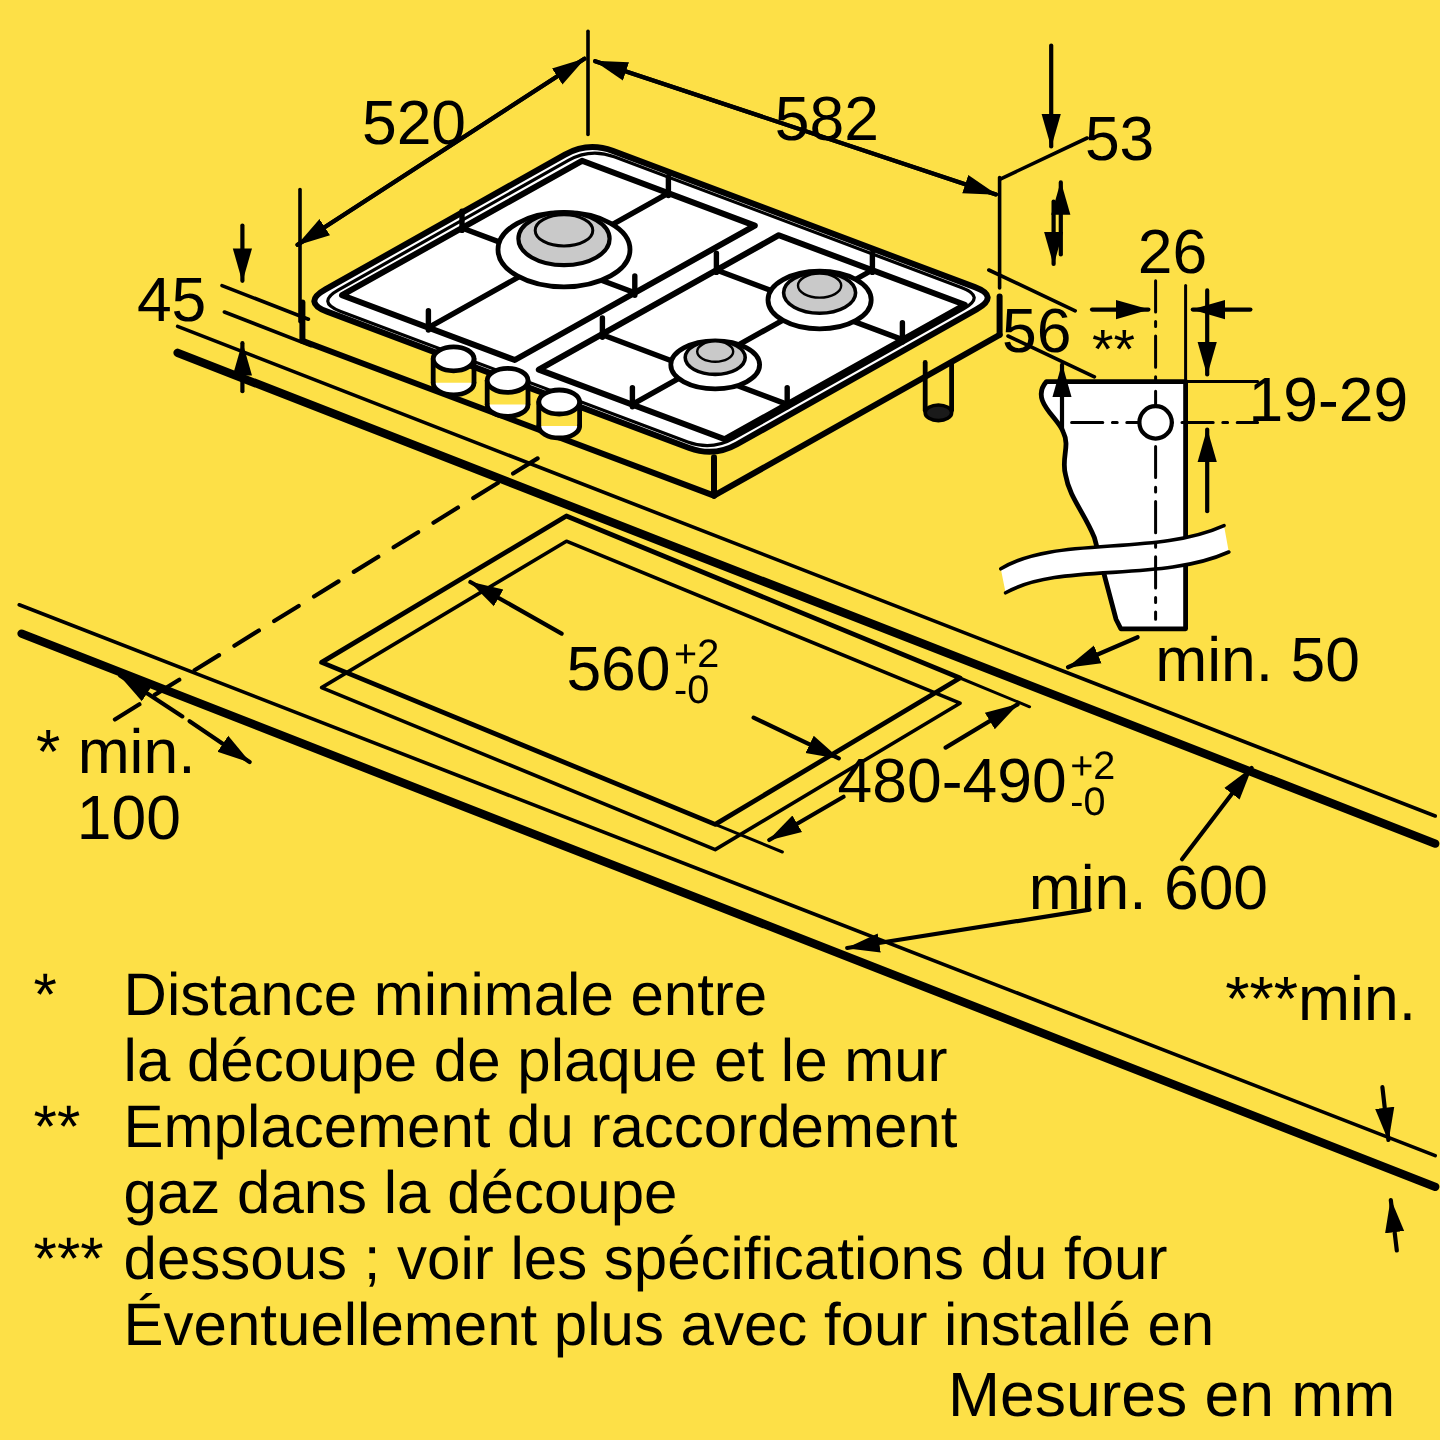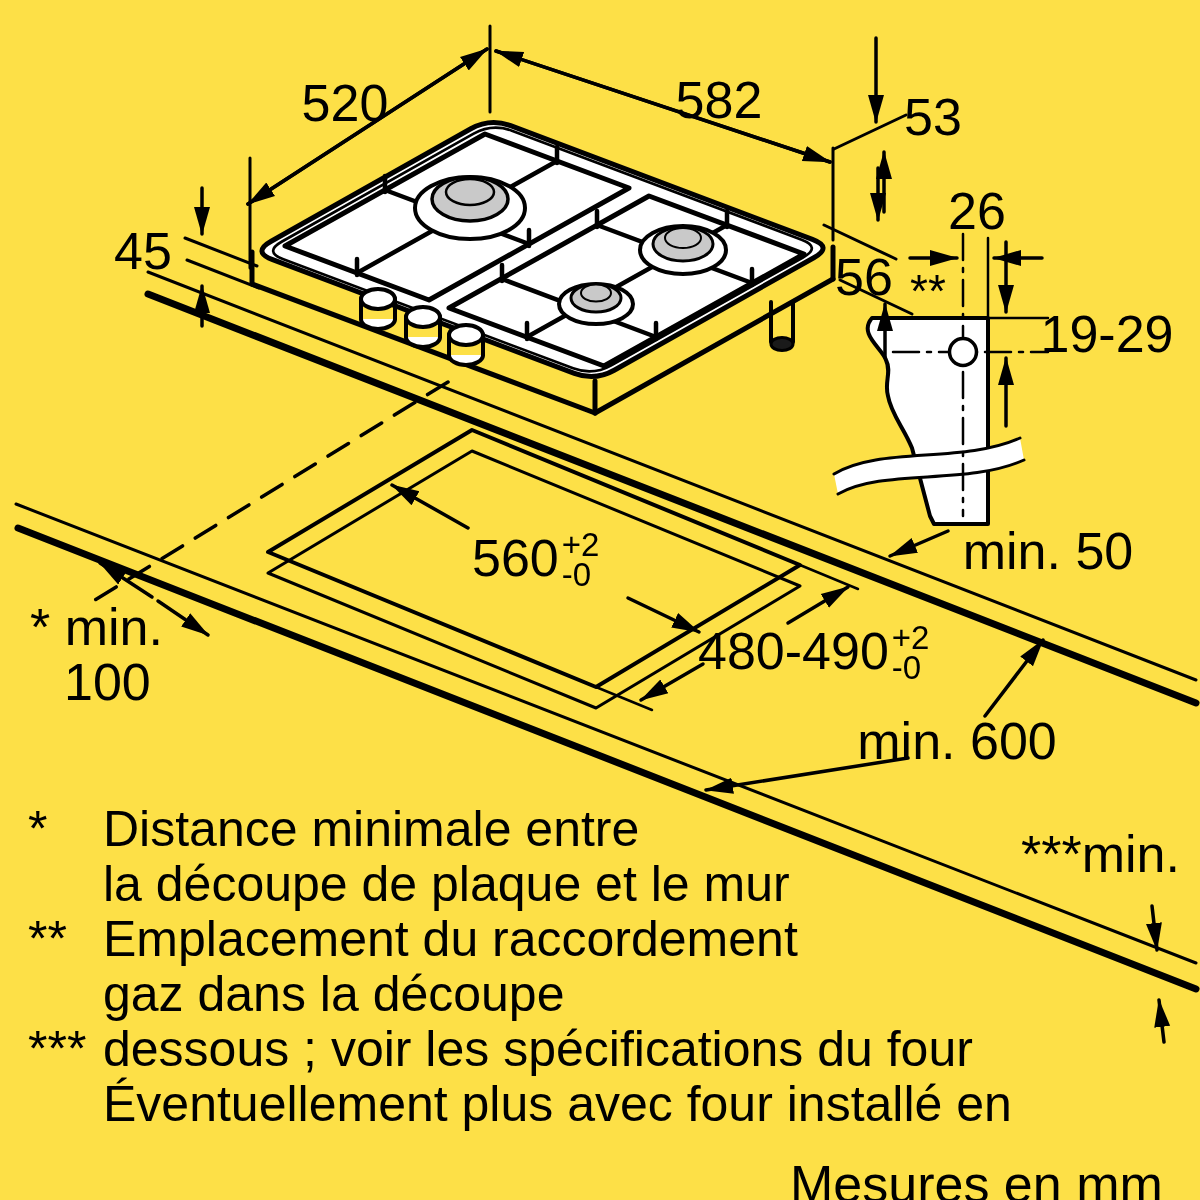--- a/index.html
+++ b/index.html
@@ -6,21 +6,21 @@
   #stage{position:relative;width:1200px;height:1200px;background:#fde047;overflow:hidden;
          font-family:"Liberation Sans","DejaVu Sans",sans-serif;color:#000;}
   #lineart{position:absolute;left:0;top:0;width:1200px;height:1200px;}
   .lbl{position:absolute;font-size:52px;line-height:1.05;white-space:nowrap;}
   .ctr{transform:translate(-50%,-50%);}
   .dimrow{display:flex;align-items:center;}
   .tol{display:flex;flex-direction:column;font-size:33px;line-height:30px;margin-left:3px;transform:translateY(2px);}
   .fn{position:absolute;left:28px;display:flex;font-size:50px;line-height:55px;}
   .fn .sym{width:75px;flex:none;}
   .fn .txt div{white-space:nowrap;}
-  .rt{text-align:right;margin-top:21px;}
+  .rt{text-align:right;}
 </style>
 </head>
 <body>
 
 <div id="stage">
 
   <svg id="lineart" viewBox="0 0 1200 1200" fill="none" stroke="#000" stroke-linecap="round" stroke-linejoin="round">
     <defs>
       <marker id="ah" markerUnits="userSpaceOnUse" markerWidth="30" markerHeight="22" refX="27" refY="10" orient="auto">
         <path d="M0,2 L28,10 L0,18 Z" fill="#000" stroke="none"></path>
@@ -177,21 +177,21 @@
 
       <line x1="152" y1="597" x2="100" y2="563" marker-end="url(#ah)"></line>
       <line x1="158" y1="601" x2="208" y2="635" marker-end="url(#ah)"></line>
 
       <line x1="1152" y1="906" x2="1157" y2="950" marker-end="url(#ah)"></line>
       <line x1="1164" y1="1042" x2="1159" y2="1000" marker-end="url(#ah)"></line>
     </g>
   </svg>
 
   <div class="lbl ctr" style="left:345px;top:103px">520</div>
-  <div class="lbl ctr" style="left:719px;top:100px">582</div>
+  <div class="lbl ctr" style="left:689px;top:100px">582</div>
   <div class="lbl ctr" style="left:933px;top:117px">53</div>
   <div class="lbl ctr" style="left:143px;top:251px">45</div>
   <div class="lbl ctr" style="left:977px;top:211px">26</div>
   <div class="lbl ctr" style="left:864px;top:277px">56</div>
   <div class="lbl ctr" style="left:928px;top:291px;font-size:46px">**</div>
   <div class="lbl ctr" style="left:1107px;top:334px">19-29</div>
   <div class="lbl ctr" style="left:1048px;top:551px">min. 50</div>
   <div class="lbl ctr" style="left:957px;top:741px">min. 600</div>
 
   <div class="lbl dimrow" style="left:472px;top:528px">

